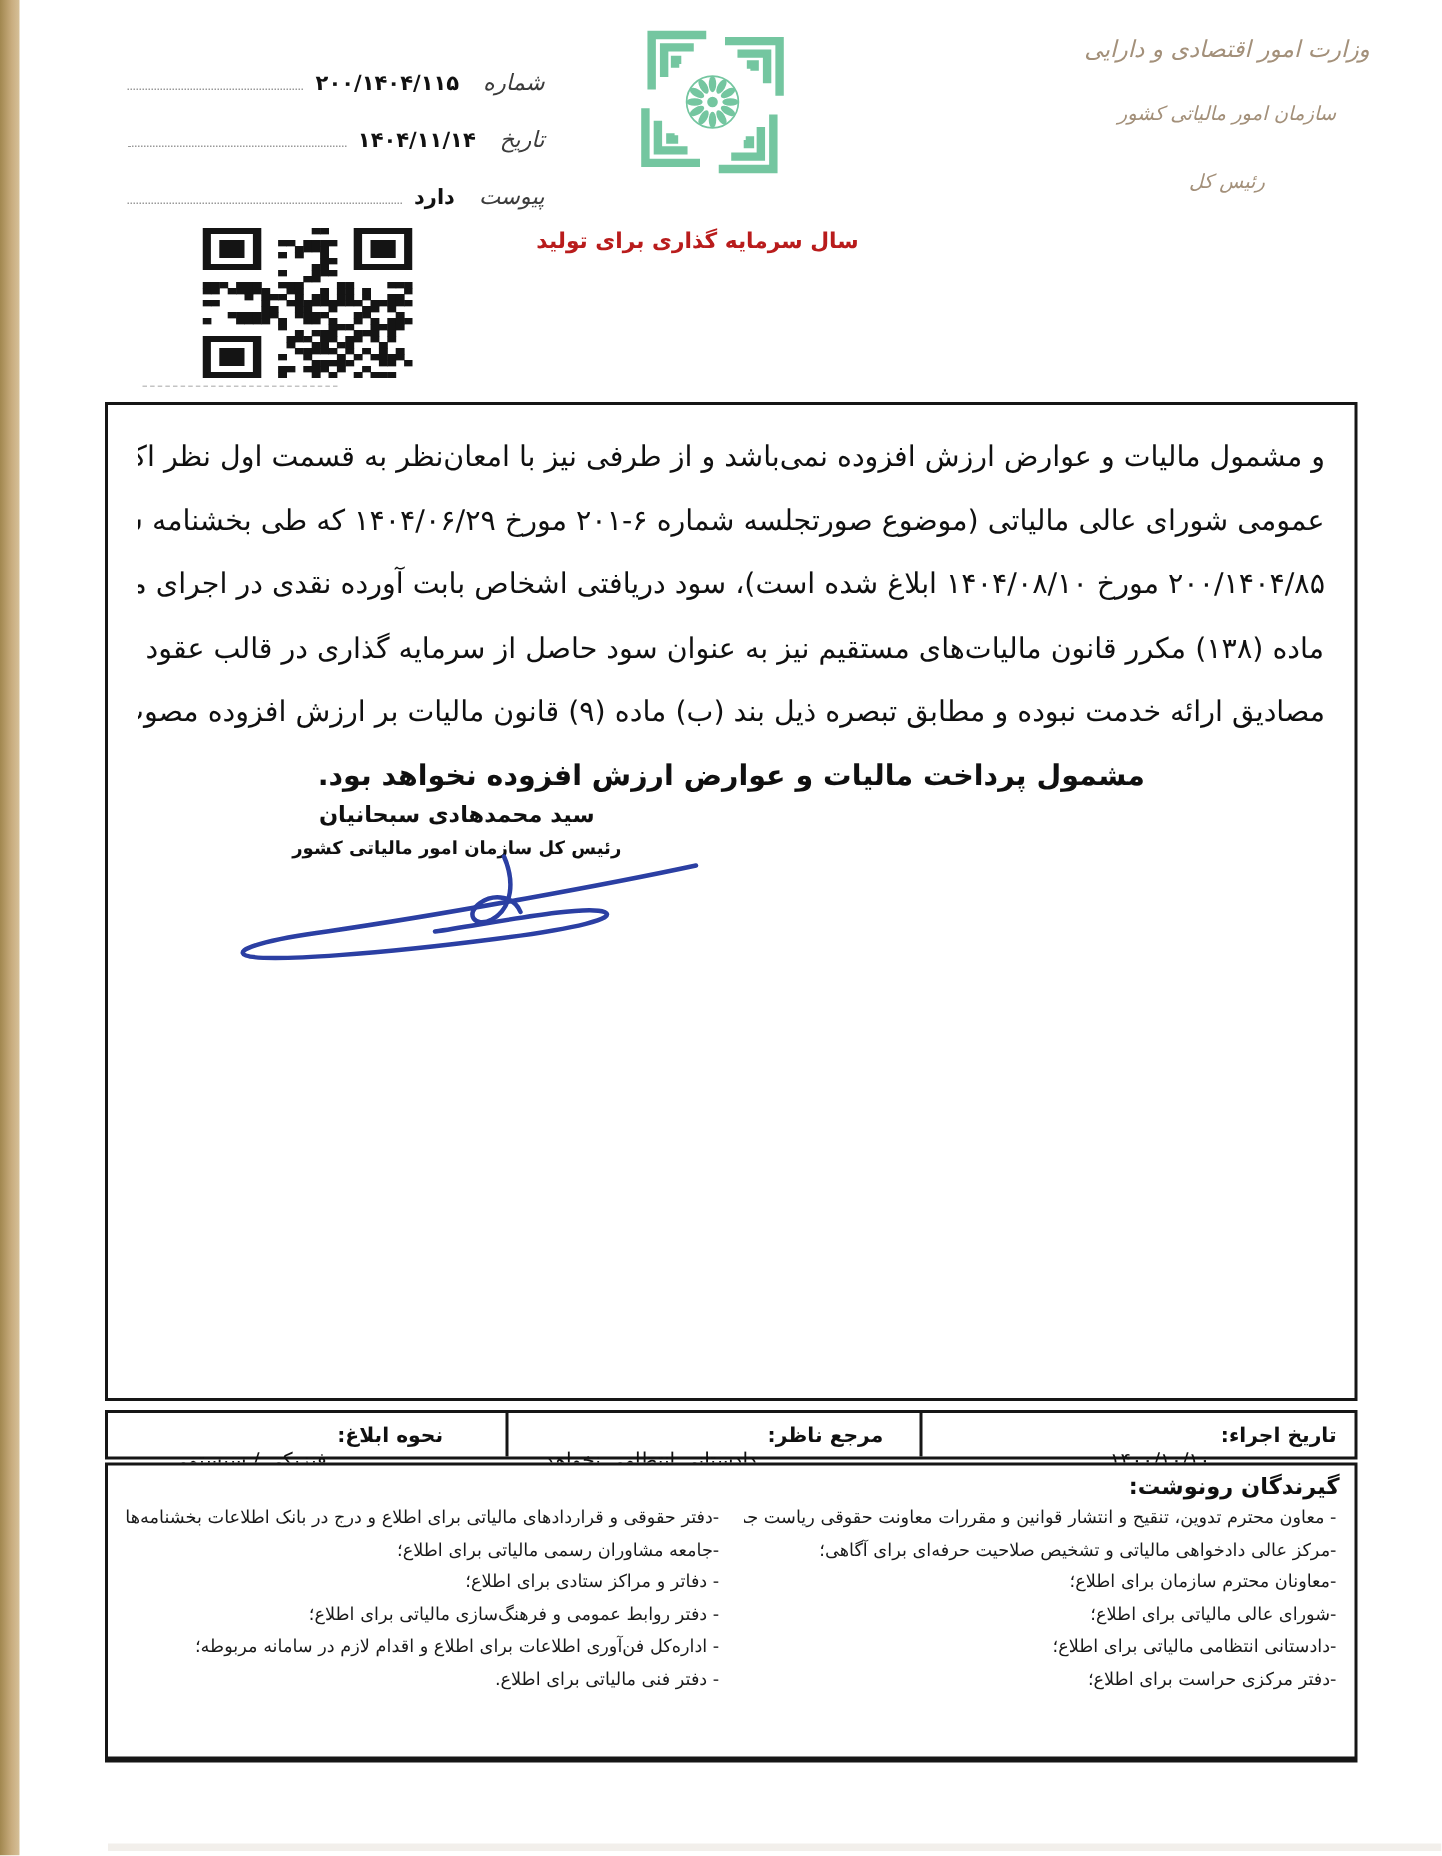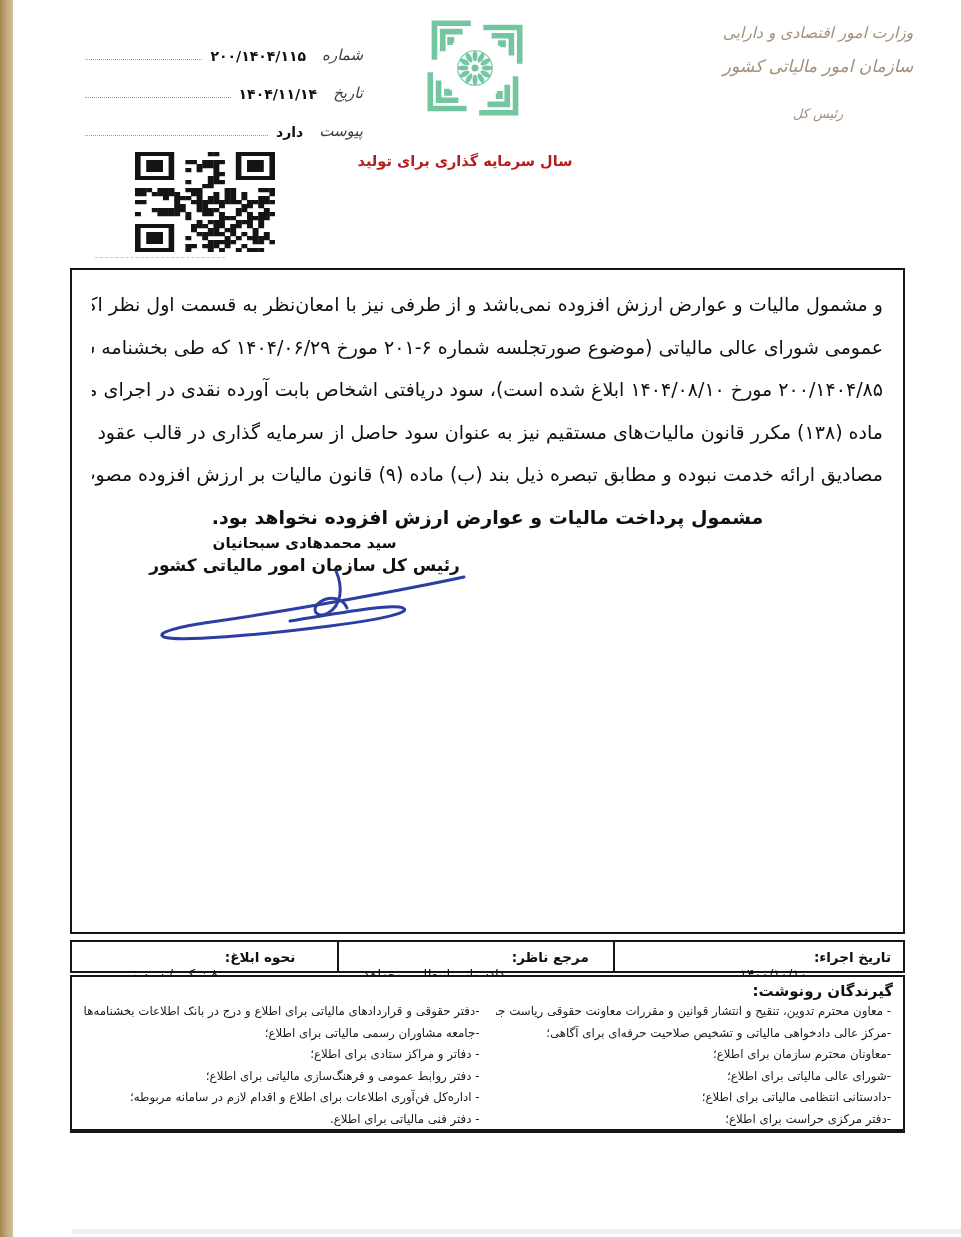--- a/index.html
+++ b/index.html
@@ -20,51 +20,51 @@
   .mlabel{font-style:italic;font-size:15px;color:#3c3c3c;white-space:nowrap;padding-bottom:4px;}
   .mvalue{font-weight:bold;font-size:14px;color:#111;margin:0 16px 4px 8px;white-space:nowrap;}
   .mline{flex:1;border-bottom:1px dotted #9a9a9a;margin-bottom:8px;}
   
   .emblem{position:absolute;left:423px;top:16px;width:104px;height:104px;}
   .slogan{position:absolute;left:350px;top:153px;width:230px;text-align:center;
     font-weight:bold;font-size:14.5px;color:#b91c1c;direction:rtl;}
   
   .callig{position:absolute;right:14px;top:24px;width:258px;direction:rtl;text-align:center;
     color:var(--callig);font-style:italic;}
-  .callig .l1{font-size:15.5px;margin-bottom:14px;}
-  .callig .l2{font-size:17px;margin-bottom:14px;}
+  .callig .l1{font-size:15.5px;margin-bottom:27px;}
+  .callig .l2{font-size:13px;margin-bottom:14px;}
   .callig .l3{font-size:13px;margin-top:30px;}
   
   .qr{position:absolute;left:135px;top:152px;width:140px;height:100px;background:#fff;}
   .artifact-dash{position:absolute;left:95px;top:257px;width:130px;border-top:1px dashed #c3c3c3;}
   .artifact-bottom{position:absolute;left:72px;top:1229px;width:889px;height:5px;background:#f2efeb;}
   
   .letter-box{position:absolute;left:70px;top:268px;width:835px;height:666px;
     border:2px solid var(--ink);background:#fff;}
   .body-text{direction:rtl;padding:13px 20px 0 20px;font-size:19px;color:#101010;}
   .jline{line-height:42.6px;height:42.6px;text-align:justify;text-align-last:justify;white-space:nowrap;overflow:hidden;}
   .eline{line-height:42.6px;height:42.6px;text-align:center;text-align-last:center;font-weight:bold;}
   
   .sig-block{position:absolute;left:60px;top:262px;width:345px;text-align:center;direction:rtl;}
   .sig-name{font-weight:bold;font-size:15px;color:#101010;line-height:22px;}
-  .sig-title{font-weight:bold;font-size:17px;color:#101010;line-height:22px;}
+  .sig-title{font-weight:bold;font-size:12px;color:#101010;line-height:22px;}
   .sig-svg{position:absolute;left:68px;top:293px;width:330px;height:80px;}
   
   .footer-row{position:absolute;left:70px;top:940px;width:835px;height:33px;display:flex;
     direction:rtl;border:2px solid var(--ink);background:#fff;}
   .fcell{display:flex;align-items:center;gap:7px;font-size:13.5px;color:#101010;
     border-left:2px solid var(--ink);direction:rtl;}
   .fcell:last-child{border-left:none;}
   .fcell .flabel{font-weight:bold;white-space:nowrap;}
   .fcell .fvalue{white-space:nowrap;margin-top:35px;}
   .fc1{width:290px;padding-right:12px;}
   .fc2{width:276px;justify-content:center;}
   .fc3{flex:1;justify-content:center;}
   
-  .recip-box{position:absolute;left:70px;top:975px;width:835px;height:158px;
+  .recip-box{position:absolute;left:70px;top:975px;width:835px;height:200px;
     border:2px solid var(--ink);border-bottom-width:4px;background:#fff;direction:rtl;}
   .recip-header{font-weight:bold;font-size:15px;color:#101010;text-align:right;
     padding:5px 10px 1px 10px;}
   .recip-cols{display:flex;direction:rtl;padding:0 4px;}
   .rcol{width:50%;padding:0 8px;}
   .ritem{font-size:11.8px;line-height:21.6px;color:#1a1a1a;text-align:right;white-space:nowrap;overflow:hidden;}
 </style>
 </head>
 <body>
 

